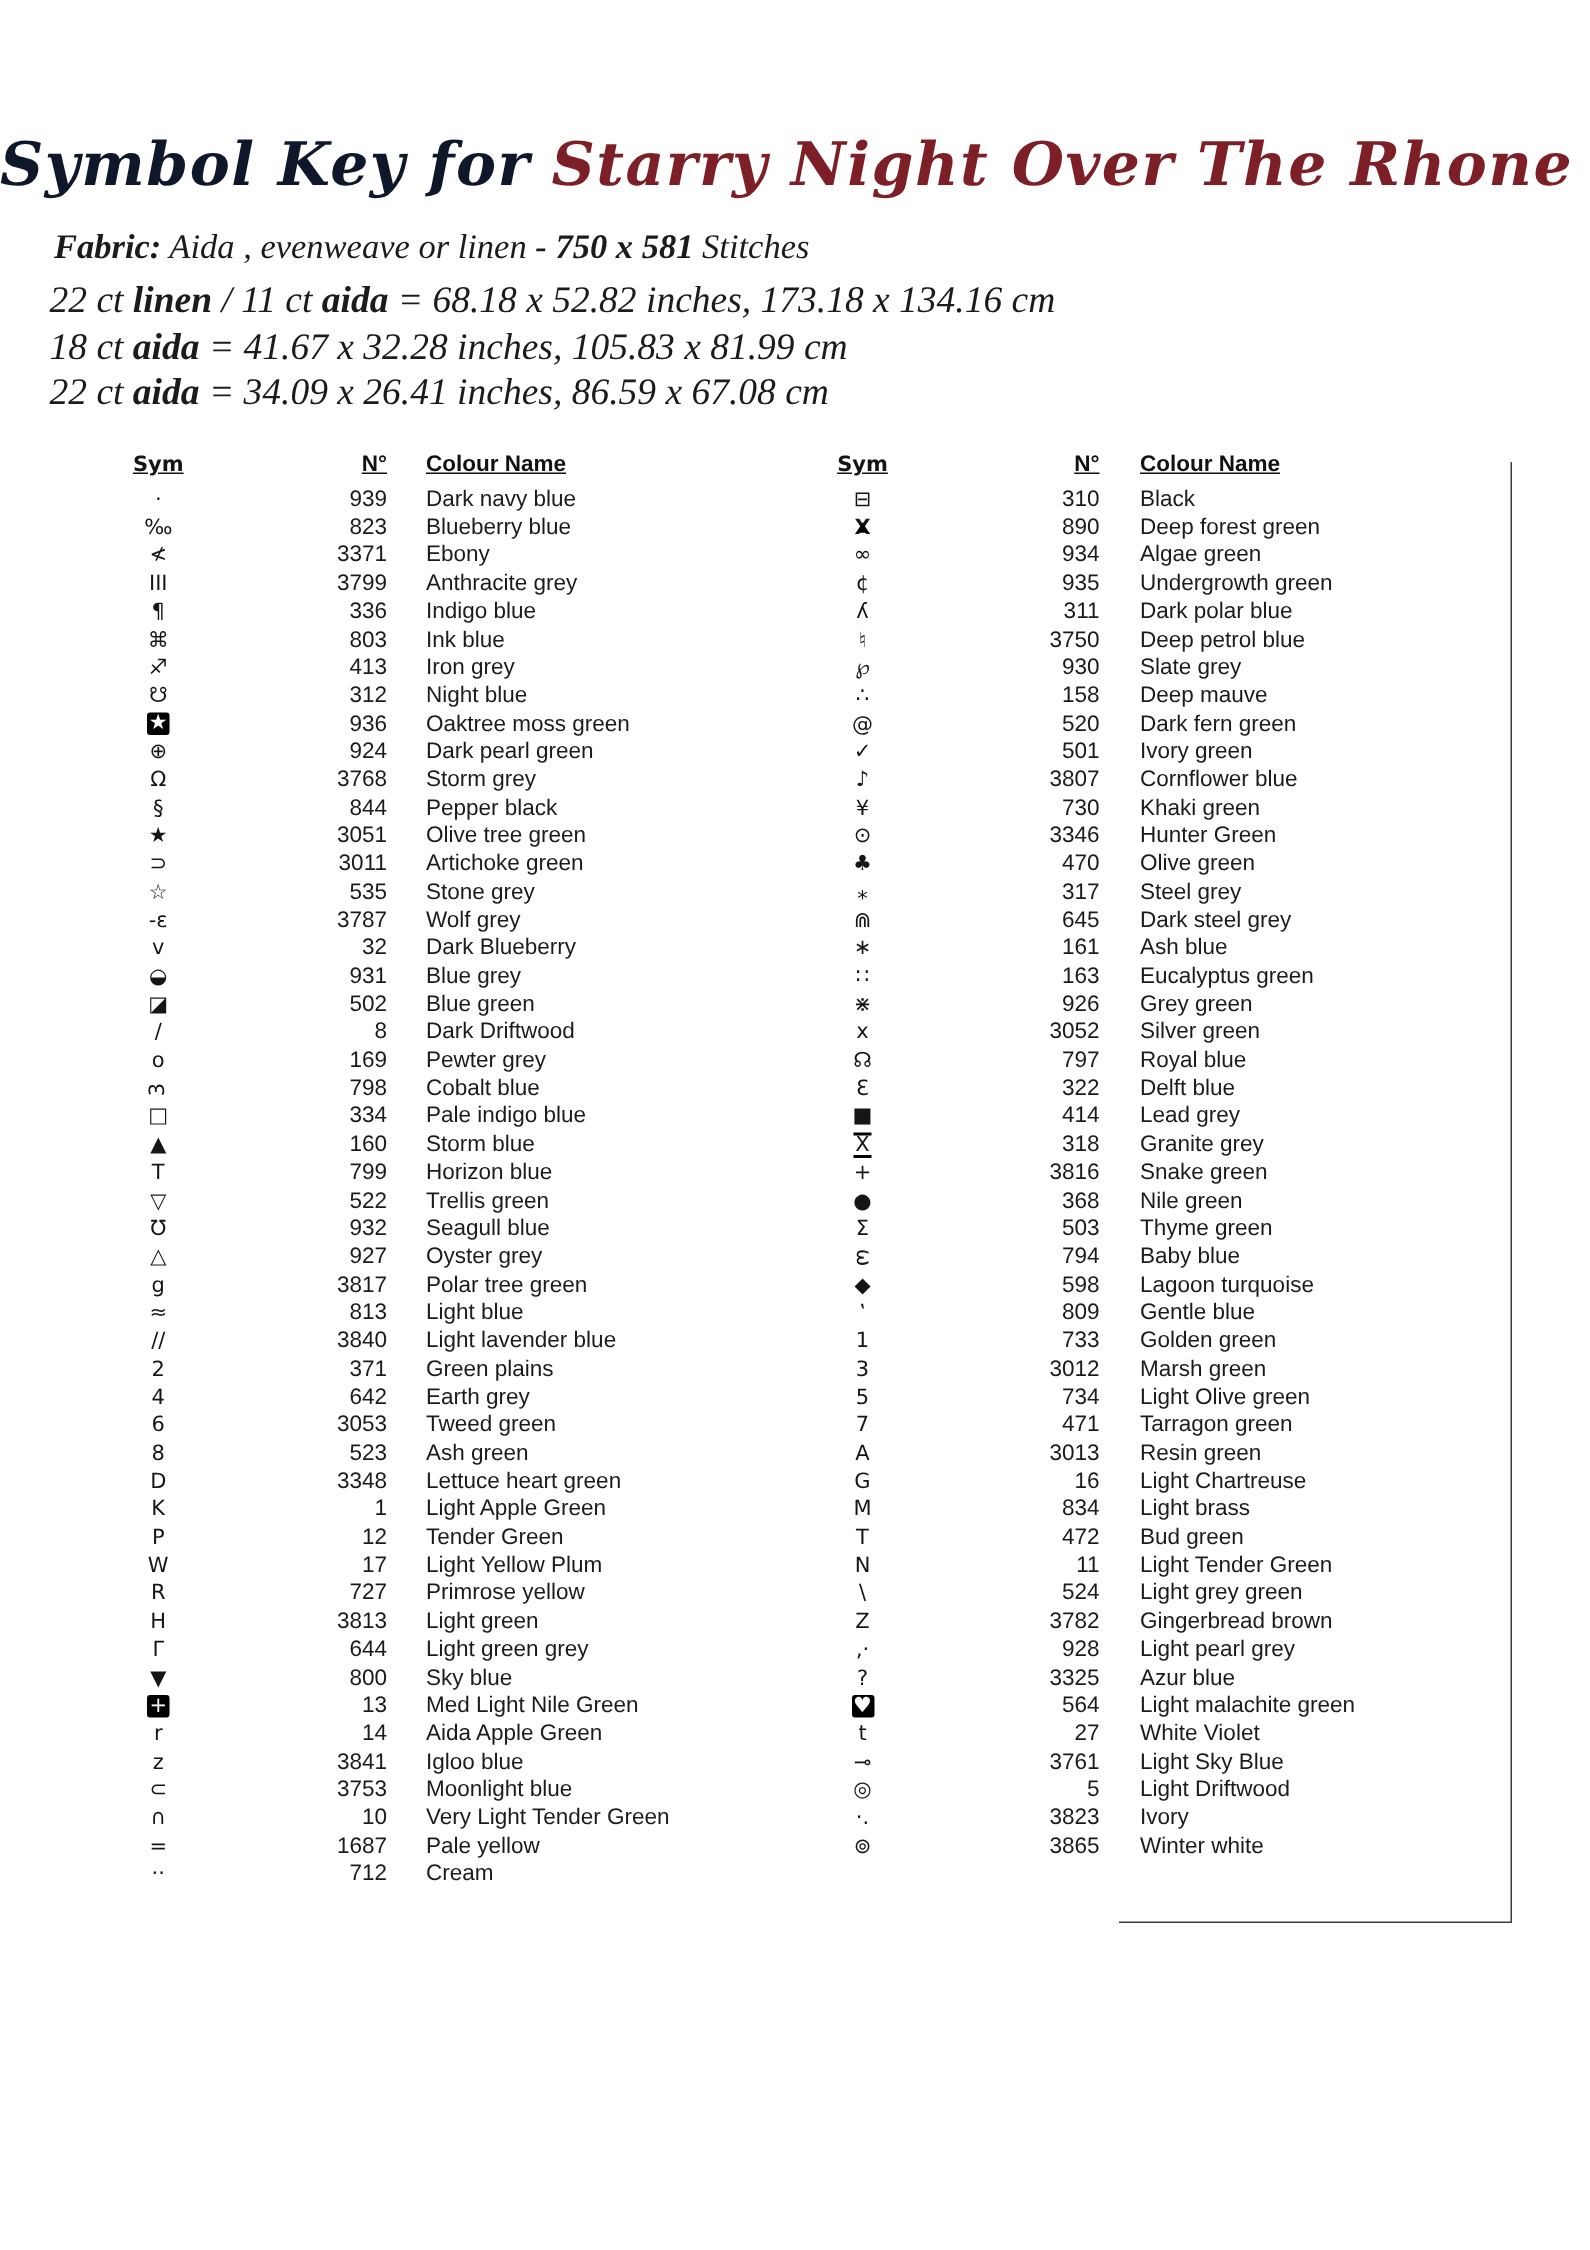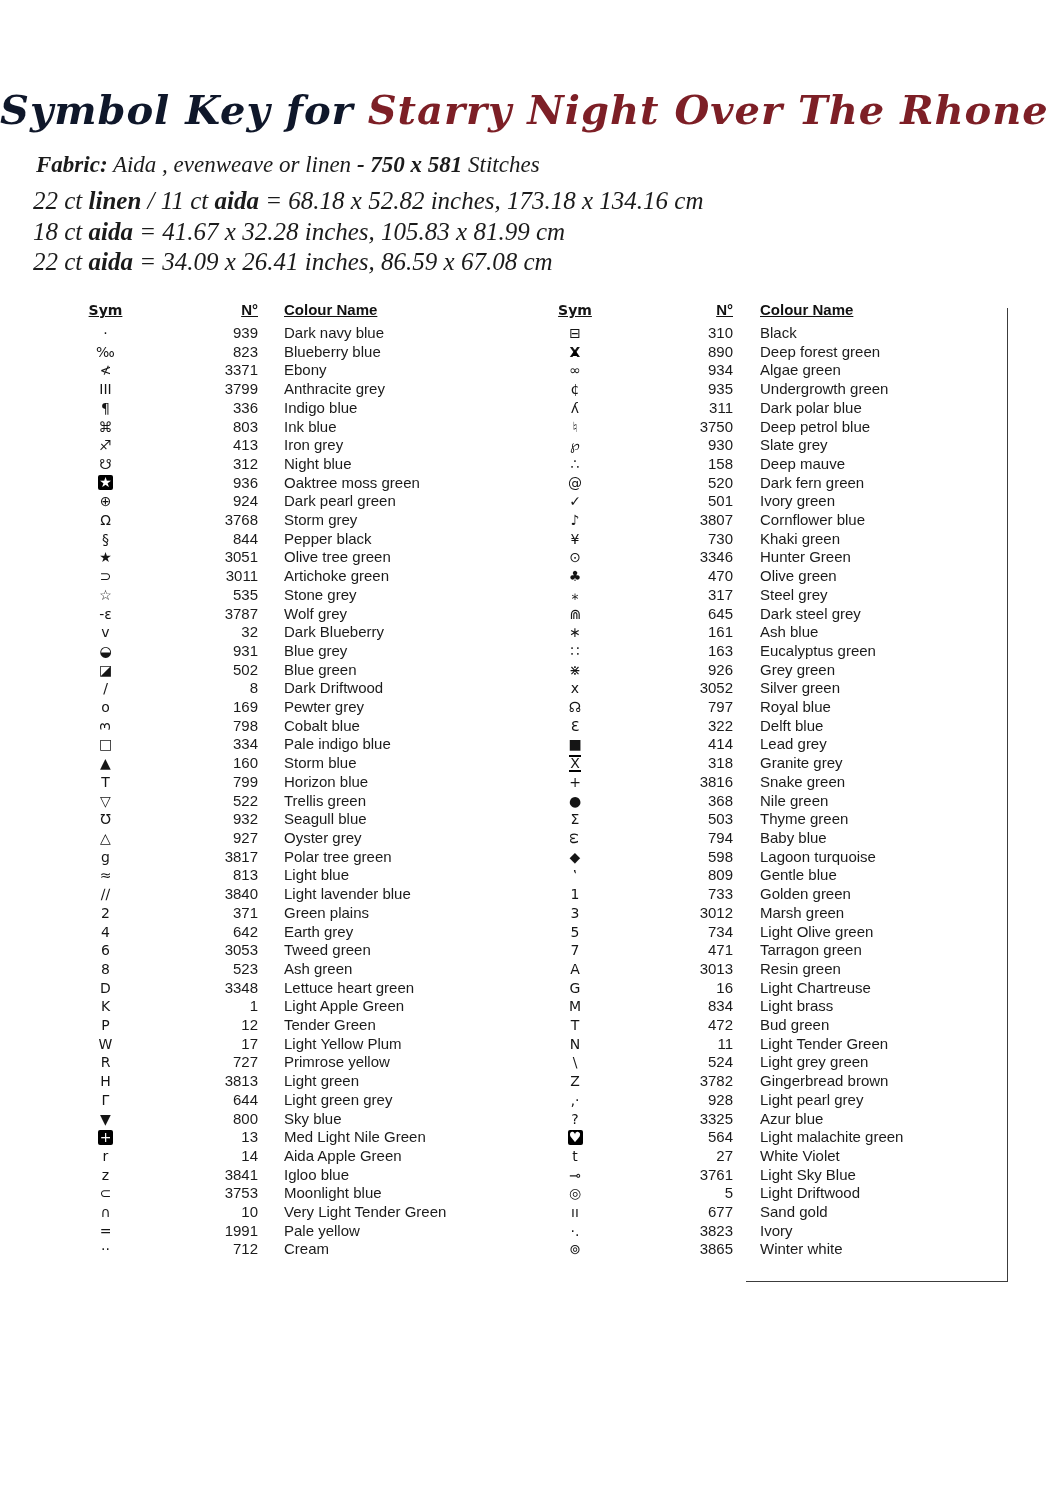--- a/index.html
+++ b/index.html
@@ -308,21 +308,21 @@
         <span class="num">3753</span>
         <span class="name">Moonlight blue</span>
       </div>
       <div class="trow">
         <span class="sym">∩</span>
         <span class="num">10</span>
         <span class="name">Very Light Tender Green</span>
       </div>
       <div class="trow">
         <span class="sym">=</span>
-        <span class="num">1991</span>
+        <span class="num">1687</span>
         <span class="name">Pale yellow</span>
       </div>
       <div class="trow">
         <span class="sym">··</span>
         <span class="num">712</span>
         <span class="name">Cream</span>
       </div>
     </div>
   <div class="ktable" id="table-right">
       <div class="trow thead">
@@ -559,25 +559,20 @@
         <span class="sym">⊸</span>
         <span class="num">3761</span>
         <span class="name">Light Sky Blue</span>
       </div>
       <div class="trow">
         <span class="sym">◎</span>
         <span class="num">5</span>
         <span class="name">Light Driftwood</span>
       </div>
       <div class="trow">
-        <span class="sym">ıı</span>
-        <span class="num">677</span>
-        <span class="name">Sand gold</span>
-      </div>
-      <div class="trow">
         <span class="sym">·.</span>
         <span class="num">3823</span>
         <span class="name">Ivory</span>
       </div>
       <div class="trow">
         <span class="sym">⊚</span>
         <span class="num">3865</span>
         <span class="name">Winter white</span>
       </div>
     </div>

